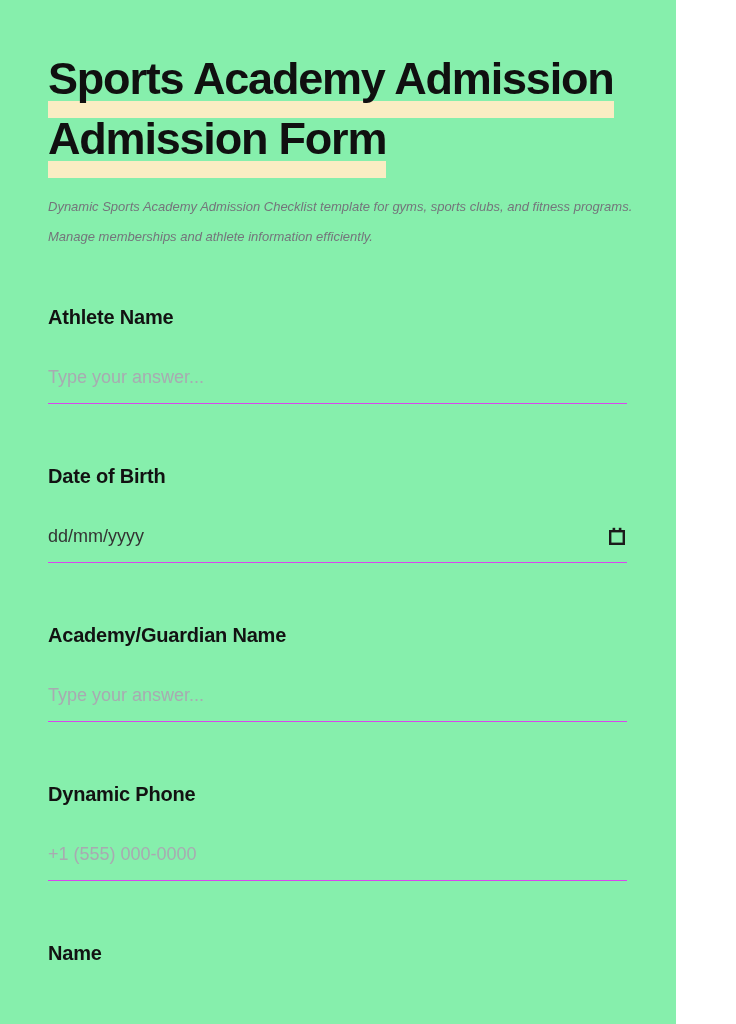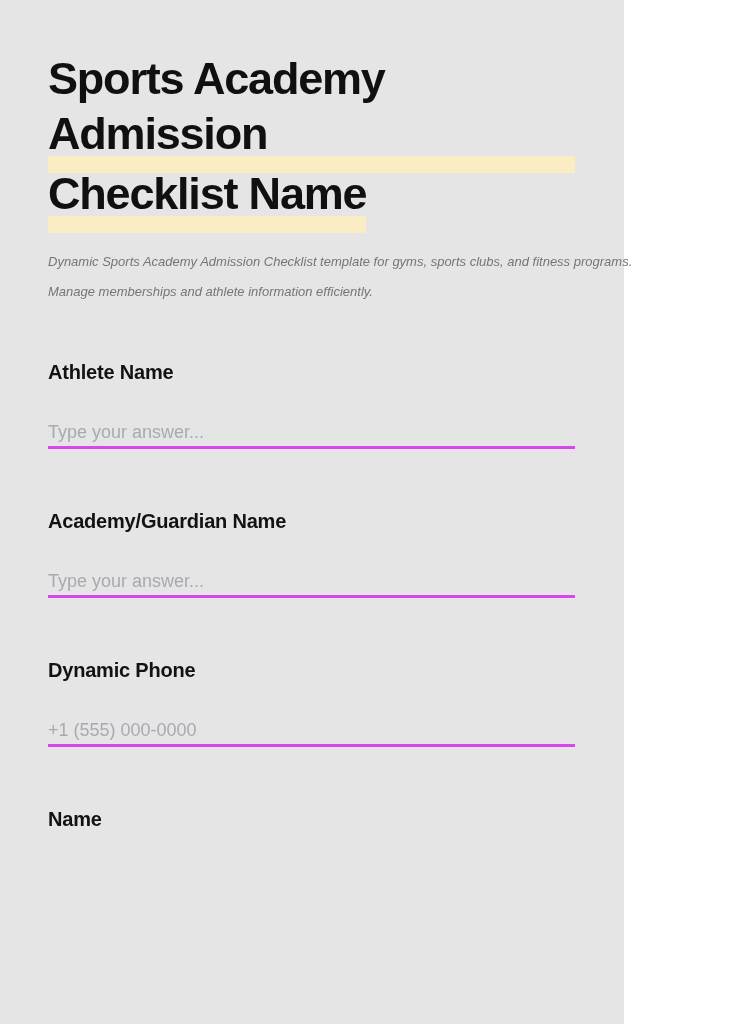--- a/index.html
+++ b/index.html
@@ -3,23 +3,23 @@
 <meta charset="utf-8">
 <style>
   * { margin: 0; padding: 0; box-sizing: border-box; }
   html, body {
     width: 736px; height: 1024px;
     background: #ffffff;
     overflow: hidden;
     font-family: "Liberation Sans", sans-serif;
   }
   .page {
-    width: 624px; height: 1024px;
+    width: 676px; height: 1024px;
     padding: 52px 49px 0 48px;
-    background: #e5e5e5;
+    background: #86efac;
   }
   
   .form-title {
     font-size: 45px;
     font-weight: 700;
     line-height: 1.22;
     letter-spacing: -1.2px;
     color: #101010;
   }
   .form-title .title-line {
@@ -48,22 +48,22 @@
     font-weight: 700;
     letter-spacing: -0.2px;
     color: #121212;
     margin-top: 48px;
   }
   .input-row {
     margin-top: 38px;
     display: flex;
     align-items: center;
     justify-content: space-between;
-    padding-bottom: 3px;
-    border-bottom: 3px solid #d946ef;
+    padding-bottom: 15px;
+    border-bottom: 1px solid #d946ef;
   }
   .text-input {
     flex: 1;
     border: none;
     outline: none;
     background: transparent;
     font-family: "Liberation Sans", sans-serif;
     font-size: 18px;
     color: #222222;
     padding: 0;
@@ -77,32 +77,45 @@
     cursor: pointer;
   }
 </style>
 </head>
 <body>
 
 <div class="page">
 
   <h1 class="form-title">
     <span class="title-line">Sports Academy Admission</span><br>
-    <span class="title-line">Checklist Name</span>
+    <span class="title-line">Admission Form</span>
   </h1>
 
   <p class="form-description">Dynamic Sports Academy Admission Checklist template for gyms, sports clubs, and fitness programs. Manage memberships and athlete information efficiently.</p>
 
   <div class="field">
     <div class="field-label">Athlete Name</div>
     <div class="input-row">
       <input class="text-input" type="text" placeholder="Type your answer..." style="">
     </div>
   </div>
 
+  <div class="field">
+    <div class="field-label">Date of Birth</div>
+    <div class="input-row">
+      <span class="date-text">dd/mm/yyyy</span>
+      <span class="icon-box">
+        <svg width="18" height="19" viewBox="0 0 18 19" fill="none">
+          <rect x="2.2" y="4.2" width="13.6" height="12.6" fill="none" stroke="#1b1b1b" stroke-width="2.4"></rect>
+          <rect x="4.6" y="0.8" width="2.6" height="3.4" fill="#1b1b1b"></rect>
+          <rect x="10.8" y="0.8" width="2.6" height="3.4" fill="#1b1b1b"></rect>
+        </svg>
+      </span>
+    </div>
+  </div>
 
   <div class="field">
     <div class="field-label">Academy/Guardian Name</div>
     <div class="input-row">
       <input class="text-input" type="text" placeholder="Type your answer..." style="">
     </div>
   </div>
 
   <div class="field">
     <div class="field-label">Dynamic Phone</div>

